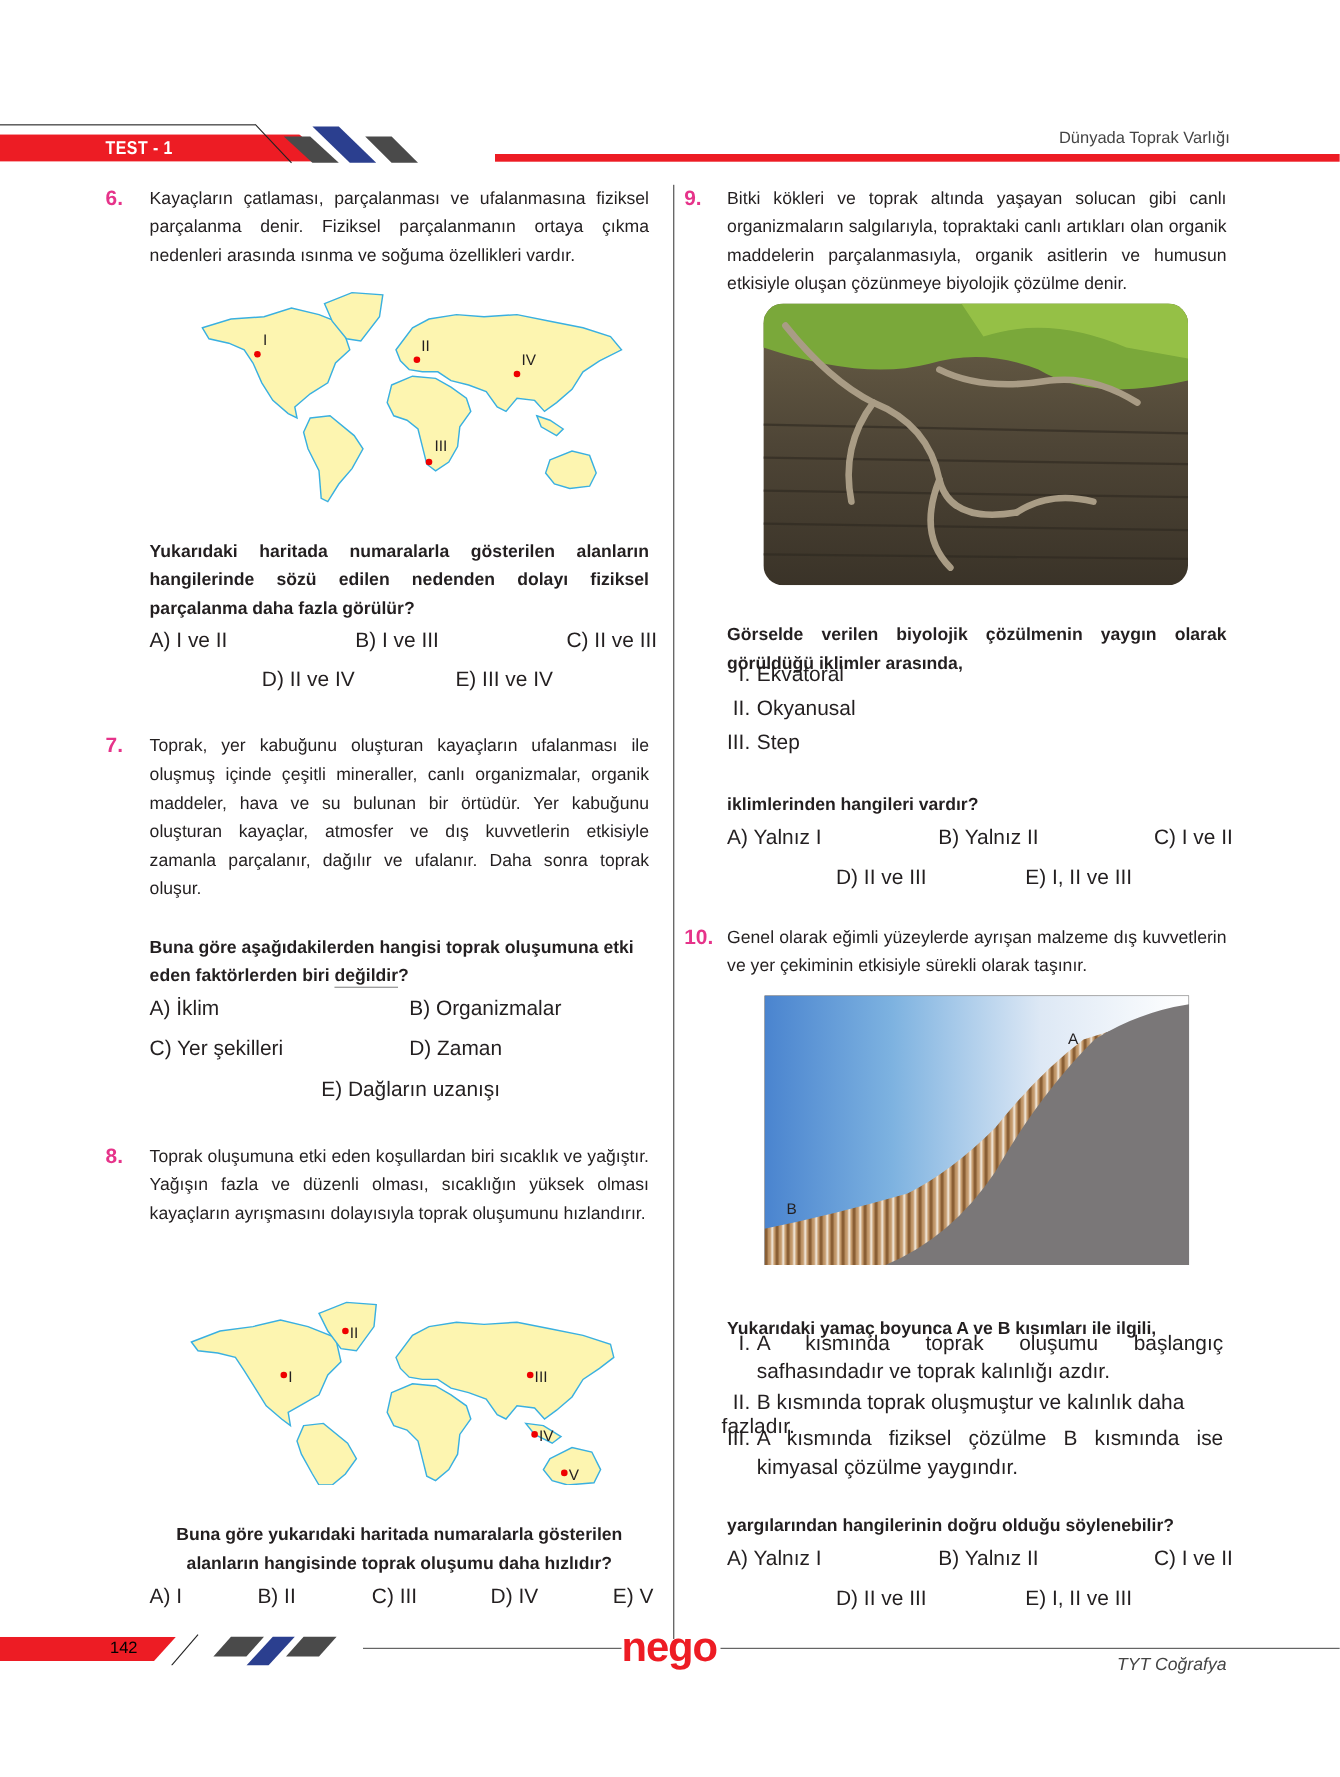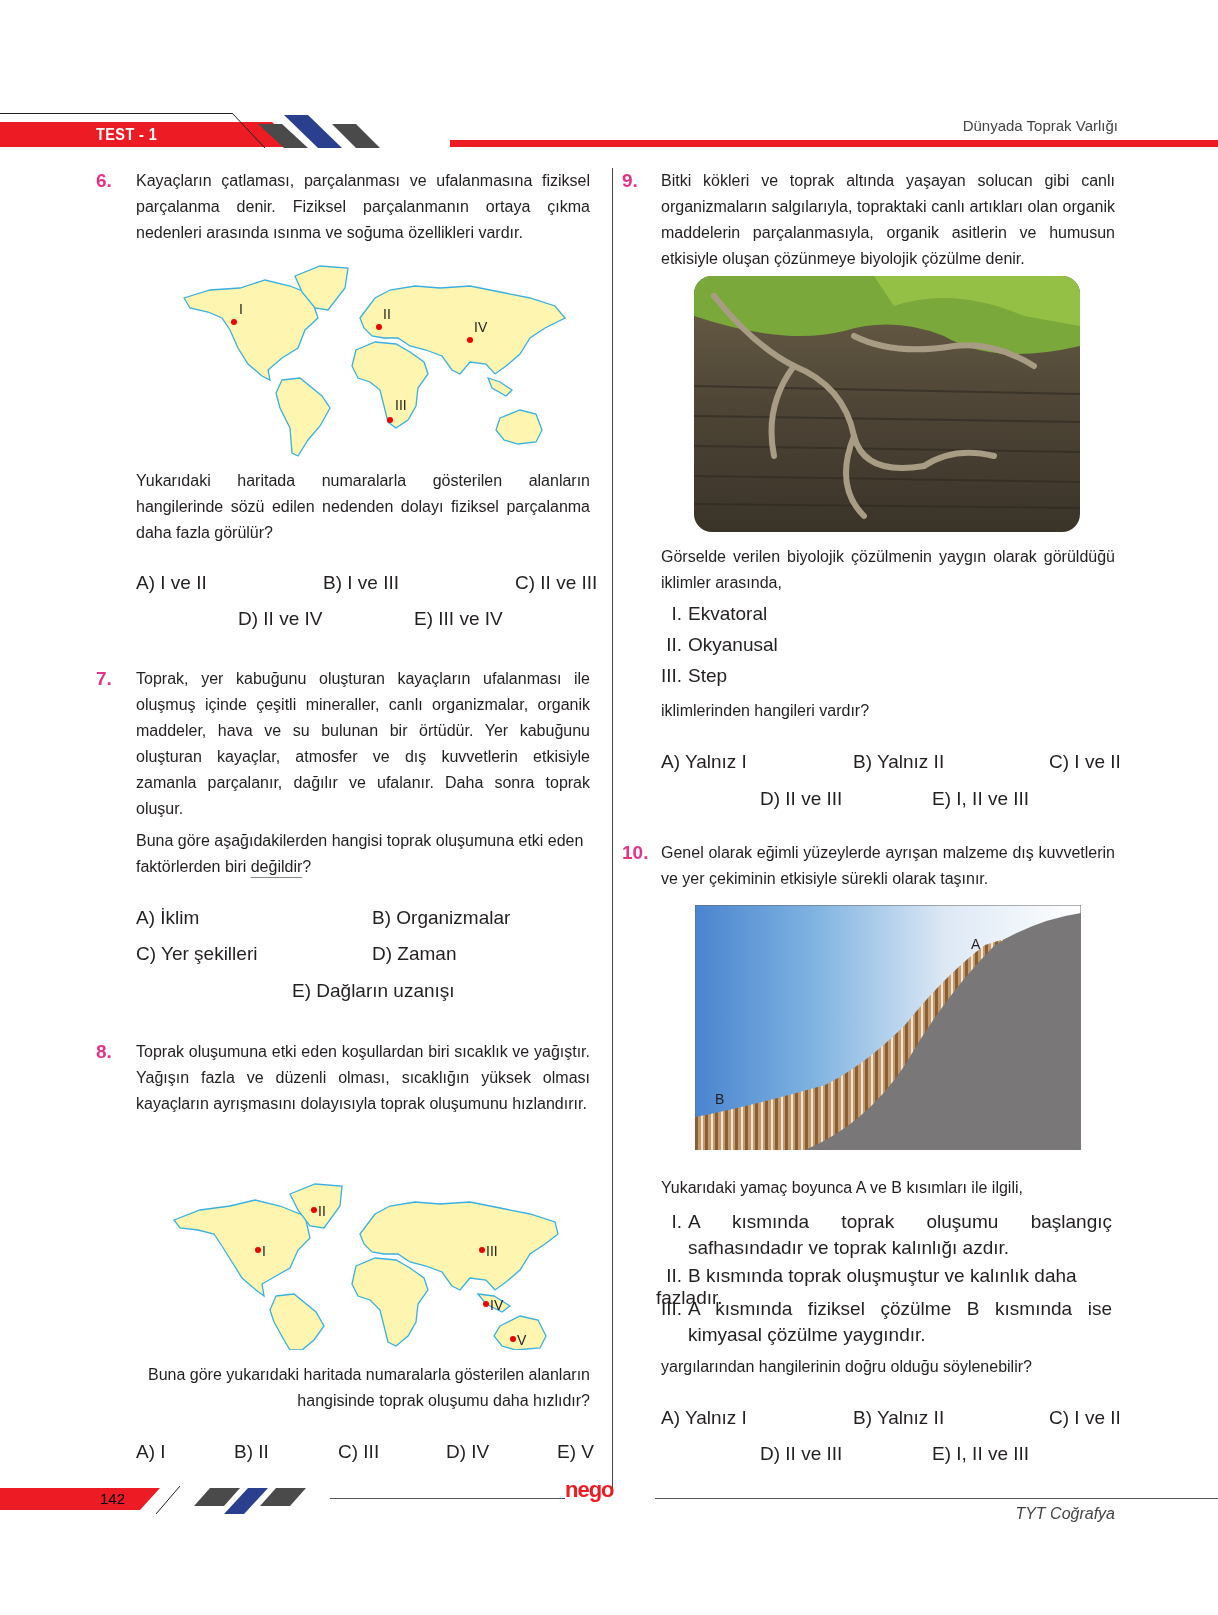--- a/index.html
+++ b/index.html
@@ -13,36 +13,36 @@
   .hdr-title{position:absolute;left:96px;top:122px;height:25px;line-height:25px;color:#fff;
              font-family:"Liberation Sans",sans-serif;font-weight:bold;font-size:17px;letter-spacing:0.5px;
              transform:scaleX(0.85);transform-origin:left center;}
   .hdr-right-red{position:absolute;left:450px;top:140px;width:768px;height:7px;background:#ed1c24;}
   .hdr-sub{position:absolute;right:100px;top:117px;font-size:15px;color:#444;}
   .stripe{position:absolute;}
   
   .divider{position:absolute;left:612px;top:168px;width:1px;height:1322px;background:#444;}
   .qnum{position:absolute;color:#e6338a;font-weight:bold;font-size:19px;}
   .para{position:absolute;font-size:16px;line-height:26px;text-align:justify;}
-  .bold{font-weight:normal;}
+  .bold{font-weight:bold;margin-top:21px;}
   .opt{position:absolute;font-size:19px;}
   .u{text-decoration:underline;text-decoration-color:#888;text-underline-offset:5px;}
   .item{position:absolute;font-size:19px;}
   .item .rn{display:inline-block;width:26px;text-align:right;margin-right:6px;}
   
   .map{position:absolute;}
   .marker-lbl{font-size:14px;fill:#231f20;font-family:"Liberation Sans",sans-serif;}
   
   .ftr-red{position:absolute;left:0;top:1488px;width:160px;height:22px;background:#ed1c24;
            clip-path:polygon(0 0,160px 0,140px 22px,0 22px);}
   .ftr-num{position:absolute;left:100px;top:1488px;height:22px;line-height:22px;color:#000000;font-size:15px;}
   .ftr-line1{position:absolute;left:330px;top:1498px;width:235px;height:1px;background:#555;}
   .ftr-line2{position:absolute;left:655px;top:1498px;width:563px;height:1px;background:#555;}
   .ftr-sub{position:absolute;right:103px;top:1505px;font-style:italic;font-size:16px;color:#444;}
-  .logo{position:absolute;left:565px;top:1477px;font-weight:bold;font-size:22px;color:#ed1c24;letter-spacing:-1px;}
+  .logo{position:absolute;left:565px;top:1477px;font-weight:bold;font-size:38px;color:#ed1c24;letter-spacing:-1px;}
 </style>
 </head>
 <body>
 
 <div class="hdr-line"></div>
 <div class="hdr-red"></div>
 <div class="hdr-title">TEST - 1</div>
 <svg class="stripe" style="left:230px;top:112px" width="220" height="40">
   <line x1="2" y1="1" x2="35" y2="36" stroke="#222" stroke-width="1"></line>
   <polygon points="28,12 52,12 78,36 54,36" fill="#4a4a4a"></polygon>
@@ -115,21 +115,21 @@
     <text class="marker-lbl" x="158" y="66">II</text>
     <circle cx="322" cy="100" r="3" fill="#e00"></circle>
     <text class="marker-lbl" x="326" y="106">III</text>
     <circle cx="326" cy="154" r="3" fill="#e00"></circle>
     <text class="marker-lbl" x="330" y="160">IV</text>
     <circle cx="353" cy="189" r="3" fill="#e00"></circle>
     <text class="marker-lbl" x="357" y="195">V</text>
   </g>
 </svg>
 
-<div class="para bold" style="left:136px;top:1362px;width:454px;text-align:right">Buna göre yukarıdaki haritada numaralarla gösterilen alanların hangisinde toprak oluşumu daha hızlıdır?</div>
+<div class="para bold" style="left:136px;top:1362px;width:454px;text-align:center">Buna göre yukarıdaki haritada numaralarla gösterilen alanların hangisinde toprak oluşumu daha hızlıdır?</div>
 <div class="opt" style="left:136px;top:1441px">A) I</div>
 <div class="opt" style="left:234px;top:1441px">B) II</div>
 <div class="opt" style="left:338px;top:1441px">C) III</div>
 <div class="opt" style="left:446px;top:1441px">D) IV</div>
 <div class="opt" style="left:557px;top:1441px">E) V</div>
 
 <div class="qnum" style="left:622px;top:170px">9.</div>
 <div class="para" style="left:661px;top:168px;width:454px">Bitki kökleri ve toprak altında yaşayan solucan gibi canlı organizmaların salgılarıyla, topraktaki canlı artıkları olan organik maddelerin parçalanmasıyla, organik asitlerin ve humusun etkisiyle oluşan çözünmeye biyolojik çözülme denir.</div>
 
 <svg class="abs" style="left:694px;top:276px" width="386" height="256">

